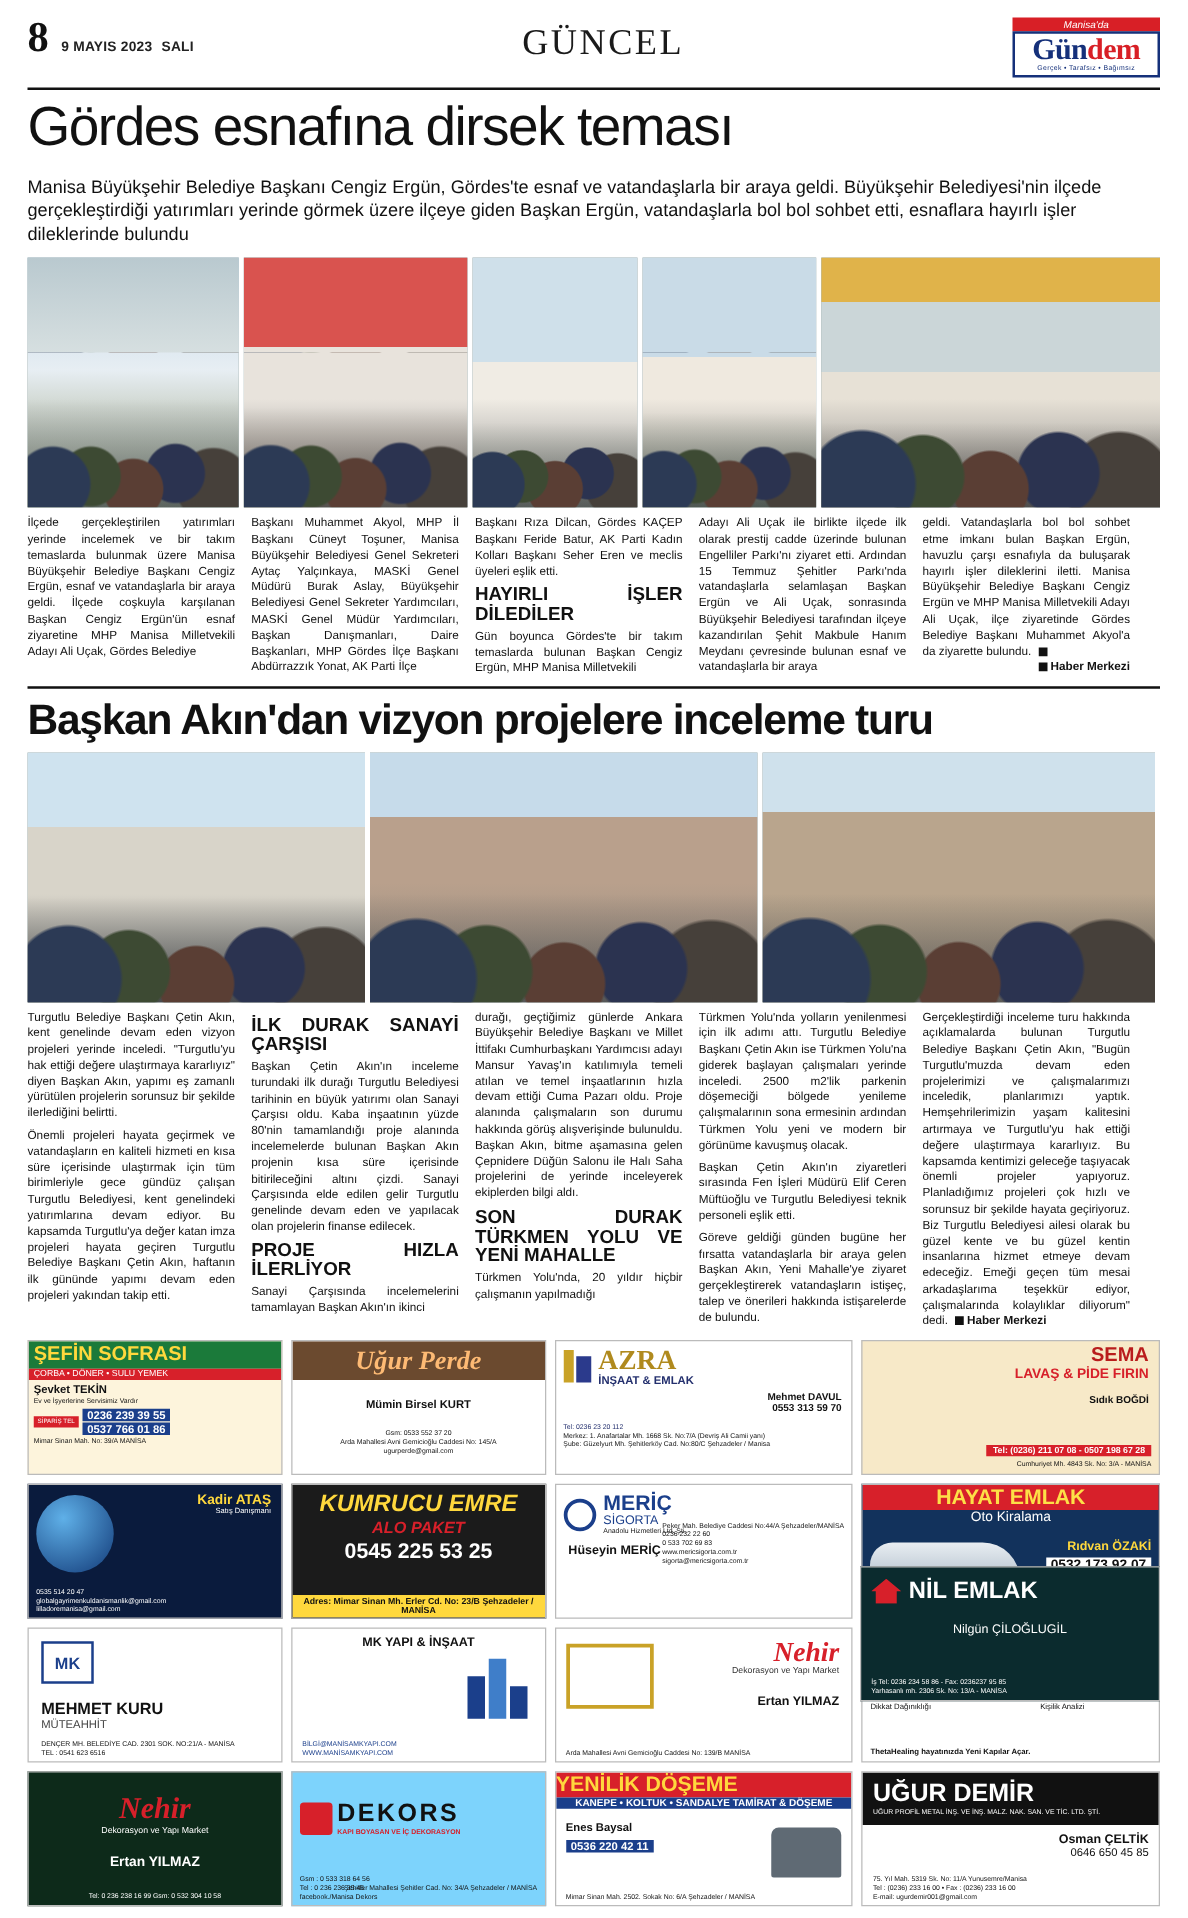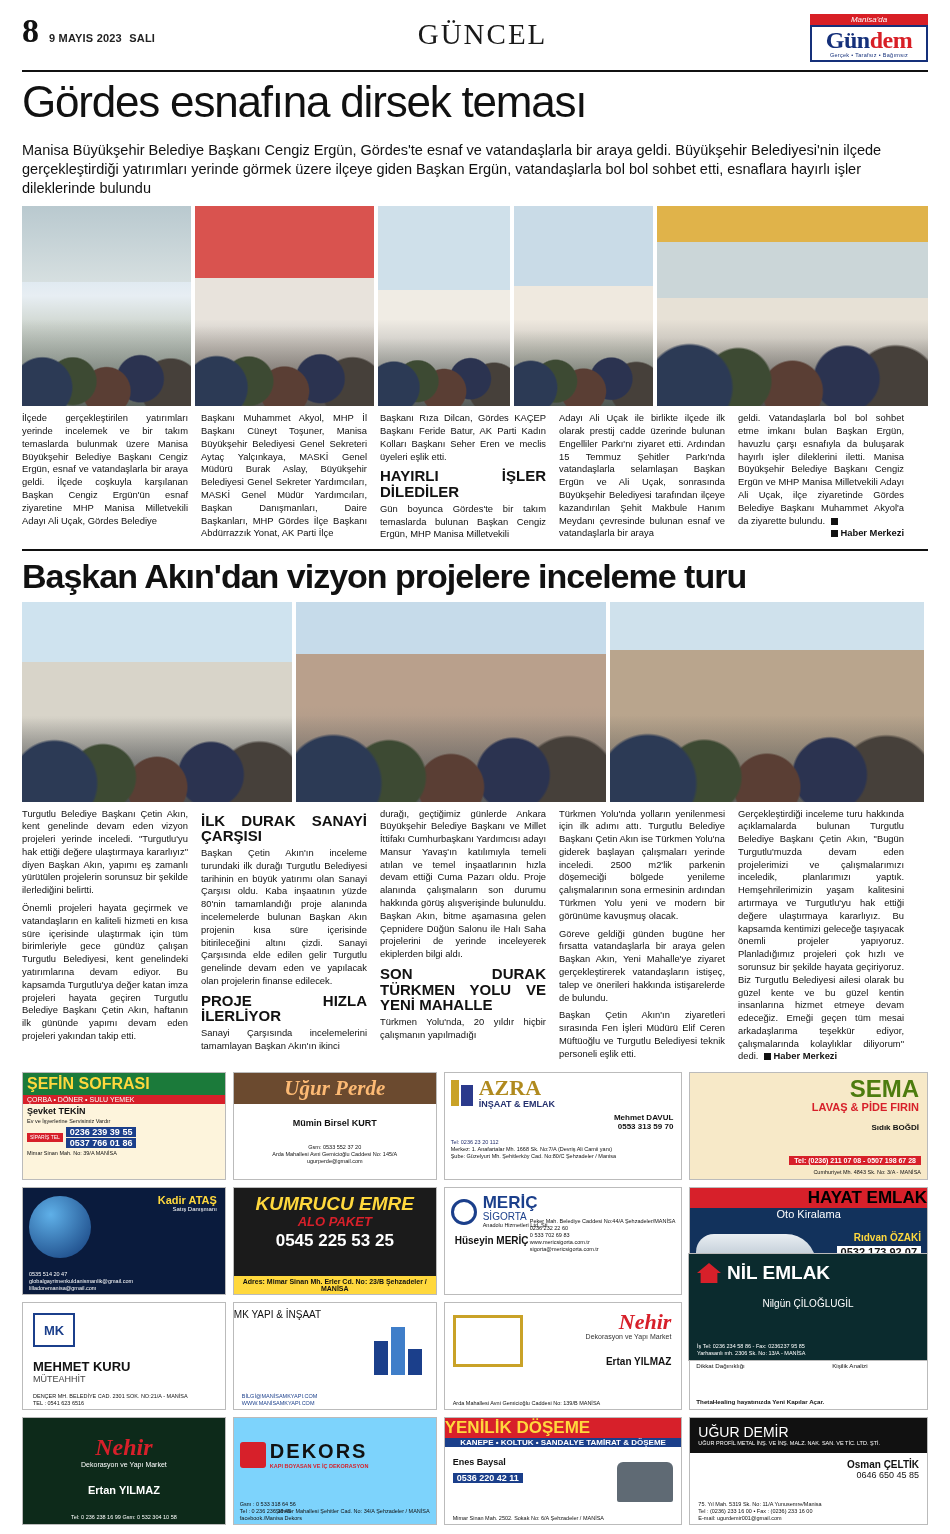--- a/index.html
+++ b/index.html
@@ -173,22 +173,22 @@
       <div class="subhead">PROJE HIZLA İLERLİYOR</div>
       <div>Sanayi Çarşısında incelemelerini tamamlayan Başkan Akın'ın ikinci</div>
     </div>
     <div class="col colw">
       <div>durağı, geçtiğimiz günlerde Ankara Büyükşehir Belediye Başkanı ve Millet İttifakı Cumhurbaşkanı Yardımcısı adayı Mansur Yavaş'ın katılımıyla temeli atılan ve temel inşaatlarının hızla devam ettiği Cuma Pazarı oldu. Proje alanında çalışmaların son durumu hakkında görüş alışverişinde bulunuldu. Başkan Akın, bitme aşamasına gelen Çepnidere Düğün Salonu ile Halı Saha projelerini de yerinde inceleyerek ekiplerden bilgi aldı.</div>
       <div class="subhead">SON DURAK TÜRKMEN YOLU VE YENİ MAHALLE</div>
       <div>Türkmen Yolu'nda, 20 yıldır hiçbir çalışmanın yapılmadığı</div>
     </div>
     <div class="col colw">
       <div>Türkmen Yolu'nda yolların yenilenmesi için ilk adımı attı. Turgutlu Belediye Başkanı Çetin Akın ise Türkmen Yolu'na giderek başlayan çalışmaları yerinde inceledi. 2500 m2'lik parkenin döşemeciği bölgede yenileme çalışmalarının sona ermesinin ardından Türkmen Yolu yeni ve modern bir görünüme kavuşmuş olacak.</div>
+      <div style="margin-top:5px">Başkan Çetin Akın'ın ziyaretleri sırasında Fen İşleri Müdürü Elif Ceren Müftüoğlu ve Turgutlu Belediyesi teknik personeli eşlik etti.</div>
       <div style="margin-top:5px">Göreve geldiği günden bugüne her fırsatta vatandaşlarla bir araya gelen Başkan Akın, Yeni Mahalle'ye ziyaret gerçekleştirerek vatandaşların istişeç, talep ve önerileri hakkında istişarelerde de bulundu.</div>
-      <div style="margin-top:5px">Başkan Çetin Akın'ın ziyaretleri sırasında Fen İşleri Müdürü Elif Ceren Müftüoğlu ve Turgutlu Belediyesi teknik personeli eşlik etti.</div>
     </div>
     <div class="col colw">
       <span>Gerçekleştirdiği inceleme turu hakkında açıklamalarda bulunan Turgutlu Belediye Başkanı Çetin Akın, "Bugün Turgutlu'muzda devam eden projelerimizi ve çalışmalarımızı inceledik, planlarımızı yaptık. Hemşehrilerimizin yaşam kalitesini artırmaya ve Turgutlu'yu hak ettiği değere ulaştırmaya kararlıyız. Bu kapsamda kentimizi geleceğe taşıyacak önemli projeler yapıyoruz. Planladığımız projeleri çok hızlı ve sorunsuz bir şekilde hayata geçiriyoruz. Biz Turgutlu Belediyesi ailesi olarak bu güzel kente ve bu güzel kentin insanlarına hizmet etmeye devam edeceğiz. Emeği geçen tüm mesai arkadaşlarıma teşekkür ediyor, çalışmalarında kolaylıklar diliyorum" dedi.</span>
       <span class="endmark"></span>
       <span class="byline">Haber Merkezi</span>
     </div>
   </div>
 
   <div class="ads">
 
@@ -228,21 +228,21 @@
         </div>
         <div style="text-align:right;font-size:8px;font-weight:bold;padding-right:8px">Mehmet DAVUL</div>
         <div style="text-align:right;font-size:8px;font-weight:bold;padding-right:8px">0553 313 59 70</div>
         <div class="tiny" style="padding:8px 6px 0 6px;color:#24306e">Tel: 0236 23 20 112</div>
         <div class="tiny" style="padding:0 6px">Merkez: 1. Anafartalar Mh. 1668 Sk. No:7/A (Devriş Ali Camii yanı)</div>
         <div class="tiny" style="padding:0 6px">Şube: Güzelyurt Mh. Şehitlerköy Cad. No:80/C Şehzadeler / Manisa</div>
       </div>
 
       <div class="ad h110" style="width:240px;background:#f7e9c8">
         <div style="text-align:right;padding:4px 8px 0 0">
-          <div style="font-size:24px;font-weight:bold;color:#4d7c0f;line-height:1">SEMA</div>
+          <div style="font-size:16px;font-weight:bold;color:#b91c1c;line-height:1">SEMA</div>
           <div style="font-size:11px;font-weight:bold;color:#d7202a">LAVAŞ &amp; PİDE FIRIN</div>
           <div style="font-size:8px;font-weight:bold;margin-top:10px">Sıdık BOĞDİ</div>
         </div>
         <div style="position:absolute;left:0;bottom:18px;width:100%;height:10px"></div>
         <div style="position:absolute;bottom:14px;right:6px;background:#d7202a;color:#fff;font-size:7px;font-weight:bold;padding:1px 5px">Tel: (0236) 211 07 08 - 0507 198 67 28</div>
         <div class="tiny" style="position:absolute;bottom:3px;right:6px">Cumhuriyet Mh. 4843 Sk. No: 3/A - MANİSA</div>
       </div>
     </div>
 
     <div class="ad-row">
@@ -280,41 +280,41 @@
         <div style="position:absolute;right:6px;top:30px;text-align:left">
           <div class="tiny">Peker Mah. Belediye Caddesi No:44/A Şehzadeler/MANİSA</div>
           <div class="tiny">0236 232 22 60</div>
           <div class="tiny">0 533 702 69 83</div>
           <div class="tiny">www.mericsigorta.com.tr</div>
           <div class="tiny">sigorta@mericsigorta.com.tr</div>
         </div>
       </div>
 
       <div class="ad h110" style="width:240px;background:#12325c">
-        <div style="background:#d7202a;color:#000000;font-size:17px;font-weight:bold;text-align:right">HAYAT EMLAK</div>
+        <div style="background:#d7202a;color:#fde047;font-size:17px;font-weight:bold;text-align:center">HAYAT EMLAK</div>
         <div style="color:#fff;font-size:11px;text-align:center">Oto Kiralama</div>
         <div style="position:absolute;left:6px;top:46px;width:120px;height:42px;background:linear-gradient(#e9eef2,#9fb0c0);border-radius:18px 30px 8px 8px"></div>
         <div style="position:absolute;right:6px;top:44px;color:#ffd83d;font-size:10px;font-weight:bold">Rıdvan ÖZAKİ</div>
         <div style="position:absolute;right:6px;top:58px;background:#fff;color:#111;font-size:11px;font-weight:bold;padding:0 4px">0532 173 92 07</div>
         <div class="tiny" style="position:absolute;left:6px;bottom:9px;color:#fff">Ayni Ali Mh. 3306 Sk. No: 3/B Yunusemre - MANİSA</div>
         <div class="tiny" style="position:absolute;left:6px;bottom:2px;color:#fff">Malta Garanti Bankası Ara Sokağı</div>
       </div>
     </div>
 
     <div class="ad-row">
       <div class="ad h110" style="width:205px;background:#fff">
         <div style="width:42px;height:34px;border:2px solid #1b3f8b;margin:10px 0 0 10px;display:flex;align-items:center;justify-content:center;font-weight:bold;color:#1b3f8b;font-size:13px">MK</div>
         <div style="font-size:13px;font-weight:bold;padding:12px 0 0 10px">MEHMET KURU</div>
         <div style="font-size:9px;padding-left:10px;color:#444">MÜTEAHHİT</div>
         <div class="tiny" style="position:absolute;left:10px;bottom:9px">DENÇER MH. BELEDİYE CAD. 2301 SOK. NO:21/A - MANİSA</div>
         <div class="tiny" style="position:absolute;left:10px;bottom:2px">TEL : 0541 623 6516</div>
       </div>
 
       <div class="ad h110" style="width:205px;background:#fff">
-        <div style="font-size:10px;font-weight:normal;padding-top:6px">MK YAPI &amp; İNŞAAT</div>
+        <div style="font-size:10px;font-weight:bold;text-align:center;padding-top:6px">MK YAPI &amp; İNŞAAT</div>
         <div style="position:absolute;right:14px;top:24px;display:flex;gap:3px;align-items:flex-end">
           <div style="width:14px;height:34px;background:#1b3f8b"></div>
           <div style="width:14px;height:48px;background:#3f7ec9"></div>
           <div style="width:14px;height:26px;background:#1b3f8b"></div>
         </div>
         <div class="tiny" style="position:absolute;left:8px;bottom:9px;color:#1b3f8b">BİLGİ@MANİSAMKYAPI.COM</div>
         <div class="tiny" style="position:absolute;left:8px;bottom:2px;color:#1b3f8b">WWW.MANİSAMKYAPI.COM</div>
       </div>
 
       <div class="ad h110" style="width:240px;background:#fff">
@@ -383,21 +383,21 @@
         <div style="background:#d7202a;color:#ffd83d;font-size:17px;font-weight:bold;">YENİLİK DÖŞEME</div>
         <div style="background:#1b3f8b;color:#fff;font-size:8px;font-weight:bold;text-align:center">KANEPE • KOLTUK • SANDALYE TAMİRAT &amp; DÖŞEME</div>
         <div style="position:absolute;right:8px;top:44px;width:56px;height:40px;background:#5f6a74;border-radius:6px 6px 2px 2px"></div>
         <div style="font-size:9px;font-weight:bold;padding:10px 0 0 8px">Enes Baysal</div>
         <div style="background:#1b3f8b;color:#fff;font-size:9px;font-weight:bold;display:inline-block;margin:2px 16px 0 8px;padding:0 4px">0536 220 42 11</div>
         <div class="tiny" style="position:absolute;bottom:2px;left:8px">Mimar Sinan Mah. 2502. Sokak No: 6/A Şehzadeler / MANİSA</div>
       </div>
 
       <div class="ad h110" style="width:240px;background:#fff">
         <div style="background:#111;color:#fff;padding:6px 8px">
-          <div style="font-size:14px;font-weight:normal">UĞUR DEMİR</div>
+          <div style="font-size:20px;font-weight:bold">UĞUR DEMİR</div>
           <div class="tiny">UĞUR PROFİL METAL İNŞ. VE İNŞ. MALZ. NAK. SAN. VE TİC. LTD. ŞTİ.</div>
         </div>
         <div style="text-align:right;padding:6px 8px 0 0">
           <div style="font-size:10px;font-weight:bold">Osman ÇELTİK</div>
           <div style="font-size:9px">0646 650 45 85</div>
         </div>
         <div class="tiny" style="position:absolute;left:8px;bottom:16px">75. Yıl Mah. 5319 Sk. No: 11/A Yunusemre/Manisa</div>
         <div class="tiny" style="position:absolute;left:8px;bottom:9px">Tel : (0236) 233 16 00 • Fax : (0236) 233 16 00</div>
         <div class="tiny" style="position:absolute;left:8px;bottom:2px">E-mail: ugurdemir001@gmail.com</div>
       </div>

